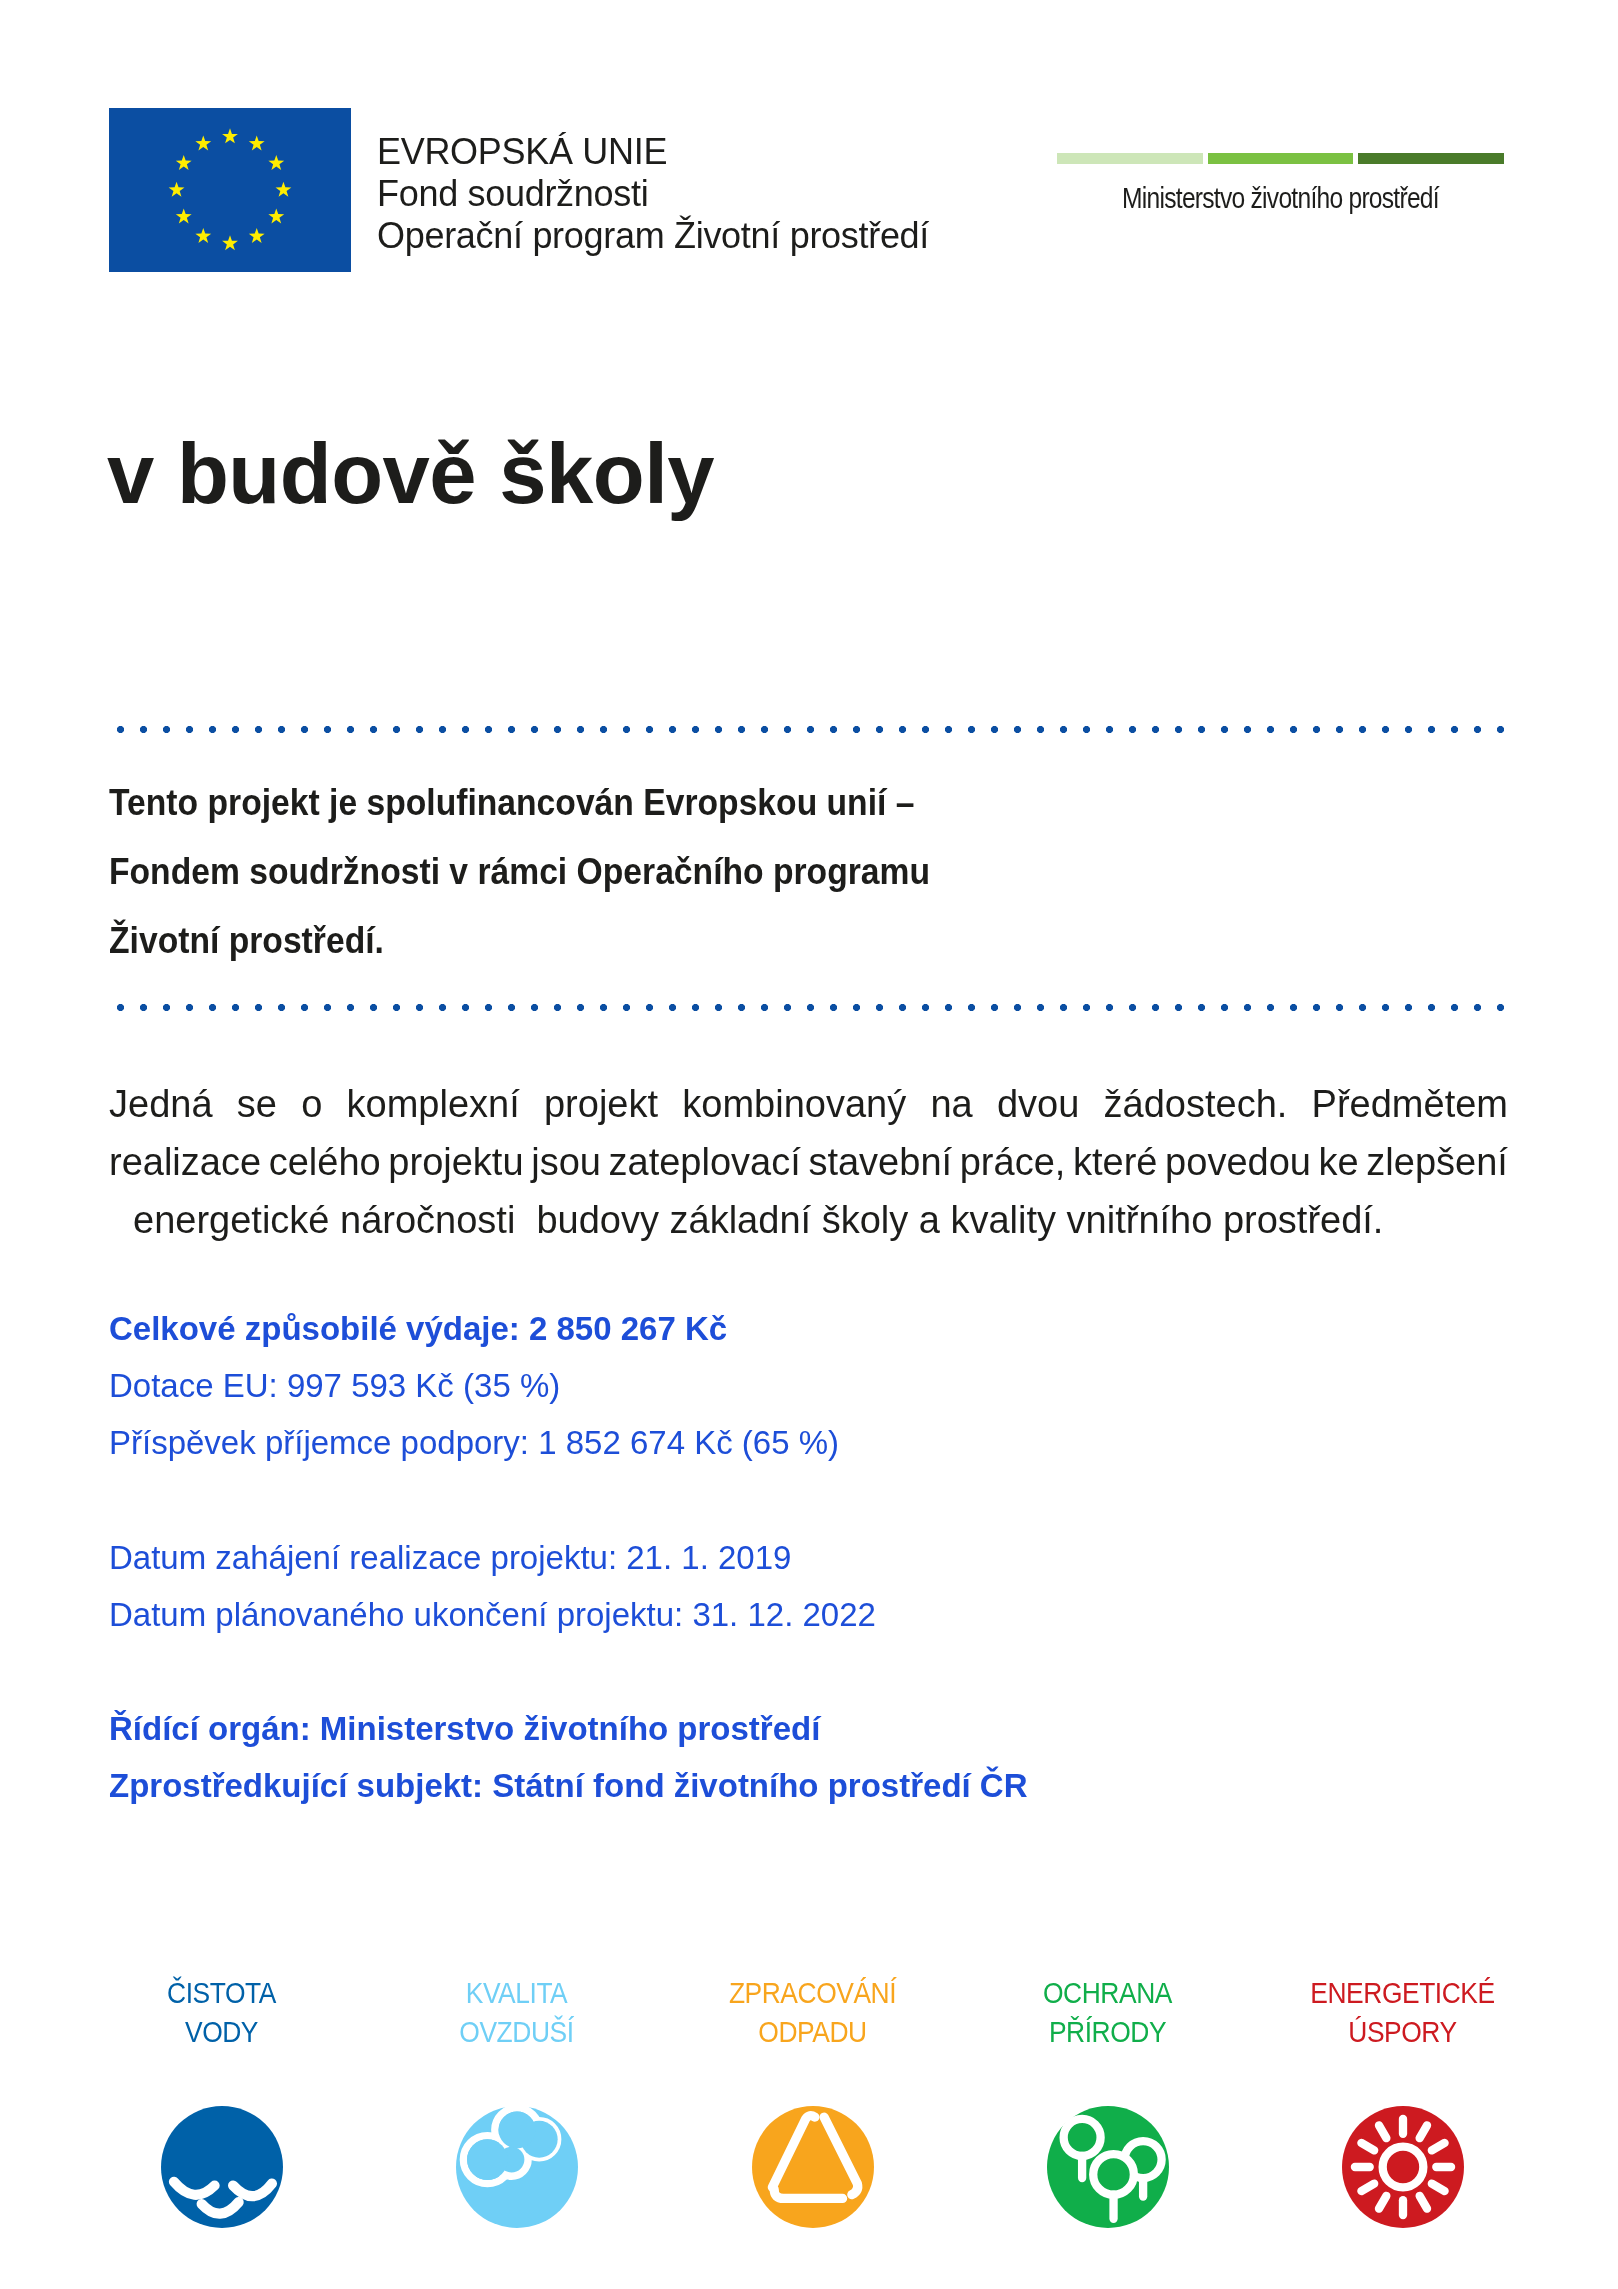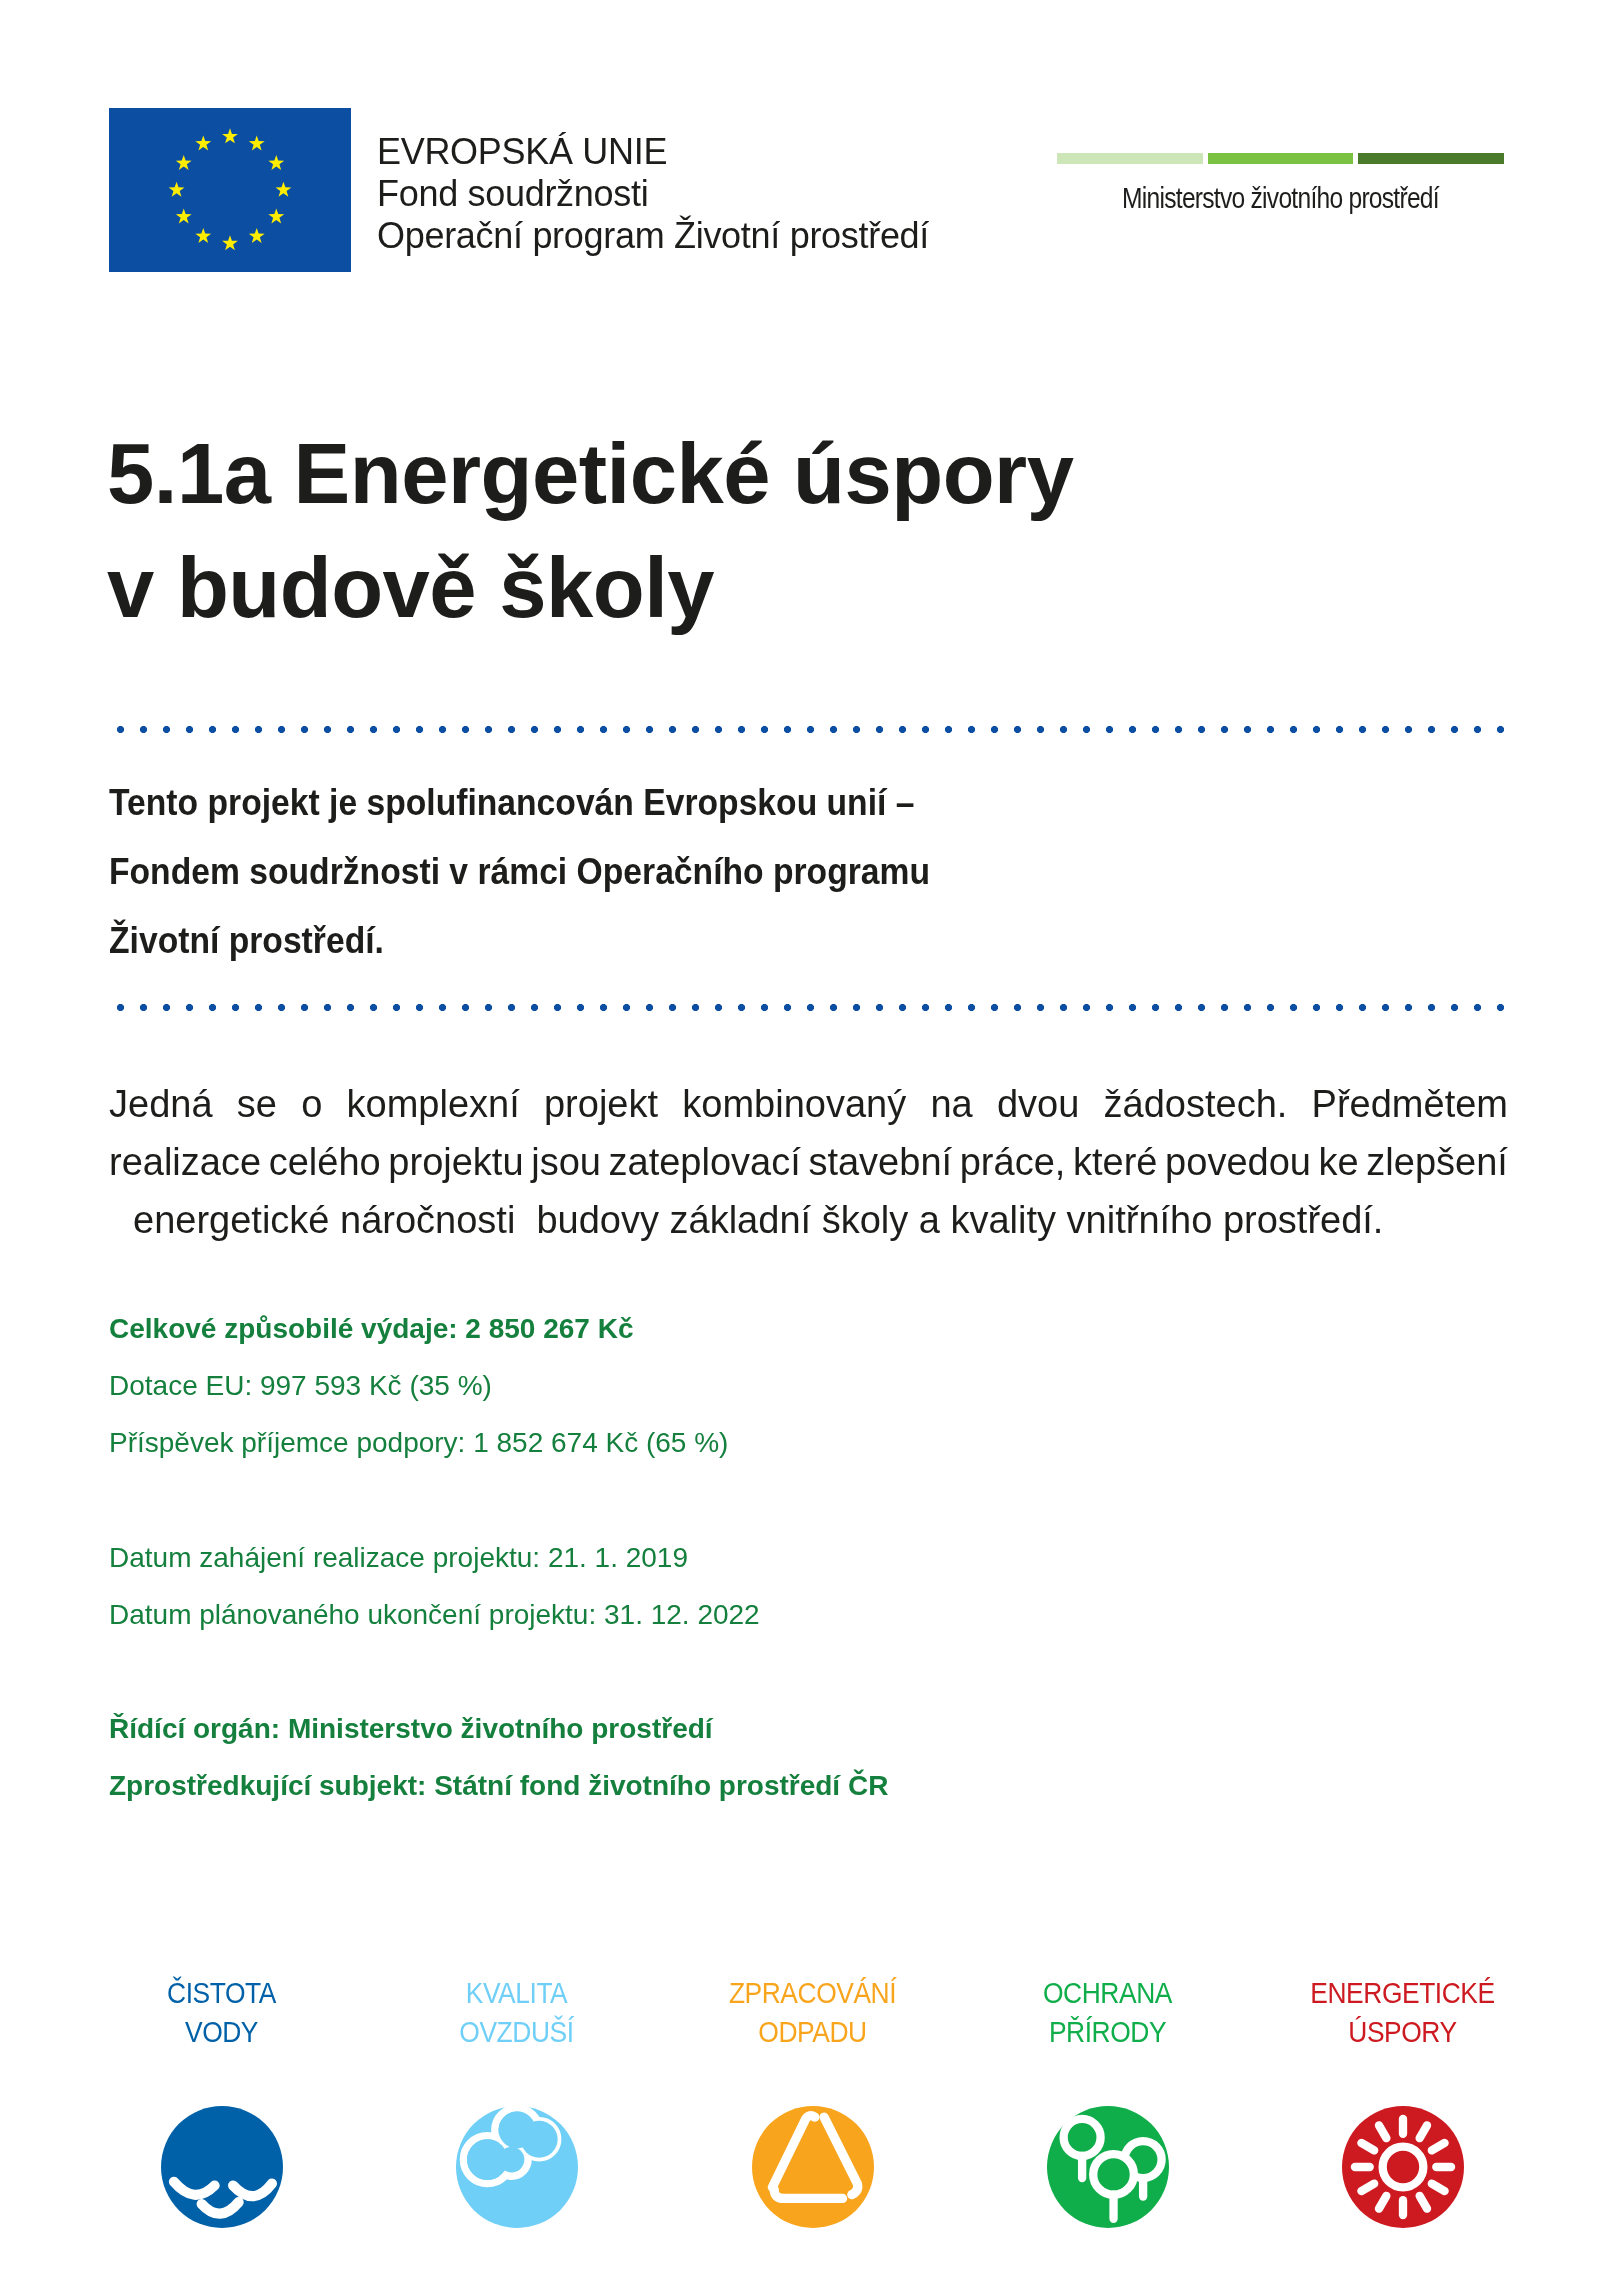--- a/index.html
+++ b/index.html
@@ -31,21 +31,21 @@
     
     #subtitle { left: 109px; top: 768px; width: 1403px; font-size: 36px; font-weight: bold; line-height: 69px; color: #1d1d1b; }
     #subtitle div { white-space: nowrap; transform-origin: left center; }
 
     
     #para { left: 109px; top: 1075px; width: 1399px; font-size: 38px; line-height: 58px; color: #1d1d1b; }
     .jline { display: flex; justify-content: space-between; white-space: nowrap; }
     .jline.last { justify-content: flex-start; gap: 0; }
 
     
-    .info { left: 109px; font-size: 28px; line-height: 57px; color: #15803d; white-space: nowrap; }
+    .info { left: 109px; font-size: 33px; line-height: 57px; color: #1d4ed8; white-space: nowrap; }
     .info .b { font-weight: bold; }
     #costs { top: 1300px; }
     #dates { top: 1529px; }
     #bodies { top: 1700px; font-weight: bold; }
 
     
     .topic { top: 1973px; width: 277px; text-align: center; }
     .topic-label { font-size: 30px; line-height: 39px; letter-spacing: -0.5px; white-space: nowrap; transform: scaleX(0.88); transform-origin: center; }
     .topic-circle { width: 122px; height: 122px; border-radius: 50%; margin: 55px auto 0; position: relative; }
     .topic-circle svg { position: absolute; left: 0; top: 0; width: 122px; height: 122px; }
@@ -81,21 +81,20 @@
 </div>
 
 <div id="mzp-bars" class="abs">
   <span style="background:#CDE6B8"></span>
   <span style="background:#7BC142"></span>
   <span style="background:#4A7B2A"></span>
 </div>
 <div id="mzp-text" class="abs">Ministerstvo životního prostředí</div>
 
 <div id="title" class="abs">
-  <div>5.1a Energetické úspory</div>
   <div>v budově školy</div>
 </div>
 
 <div id="dots-1" class="abs dots"></div>
 
 <div id="subtitle" class="abs">
   <div style="transform:scaleX(0.935)">Tento projekt je spolufinancován Evropskou unií –</div>
   <div style="transform:scaleX(0.935)">Fondem soudržnosti v rámci Operačního programu</div>
   <div style="transform:scaleX(0.935)">Životní prostředí.</div>
 </div>

